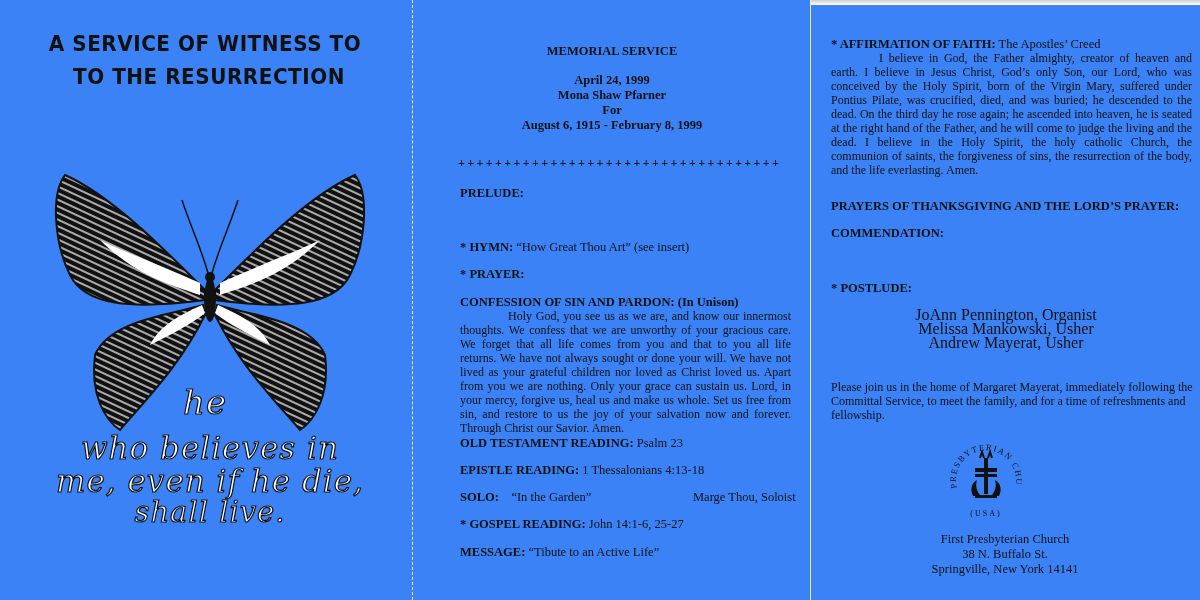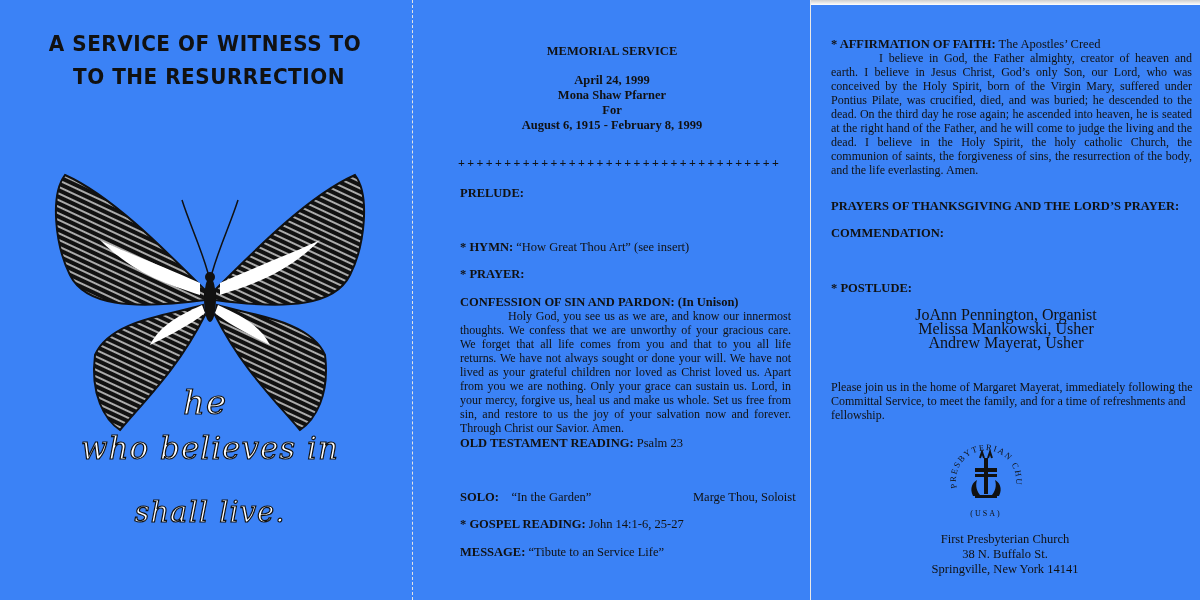--- a/index.html
+++ b/index.html
@@ -85,44 +85,46 @@
 
     <ellipse cx="170" cy="145" rx="6" ry="22" fill="#111"></ellipse>
     <circle cx="170" cy="122" r="5" fill="#111"></circle>
 
     <path d="M168,118 C160,90 150,70 142,45" stroke="#111" stroke-width="1.5" fill="none"></path>
     <path d="M172,118 C180,90 190,70 198,45" stroke="#111" stroke-width="1.5" fill="none"></path>
   </svg>
 
   <div class="verse" id="verse-1">he</div>
   <div class="verse" id="verse-2">who believes in</div>
+  <div class="verse" id="verse-3">me, even if he die,</div>
   <div class="verse" id="verse-4">shall live.</div>
 </section>
 
 <section class="panel" id="panel-order">
   <div class="center-block" id="memorial-title">MEMORIAL SERVICE</div>
   <div class="center-block dateblock">
     <div>April 24, 1999</div>
     <div>Mona Shaw Pfarner</div>
     <div>For</div>
     <div>August 6, 1915 - February 8, 1999</div>
   </div>
   <div class="crosses">+++++++++++++++++++++++++++++++++++</div>
 
   <div class="item" style="top:186px"><b>PRELUDE:</b><span></span></div>
   <div class="item" style="top:240px"><b>* HYMN:</b><span> “How Great Thou Art” (see insert)</span></div>
   <div class="item" style="top:267px"><b>* PRAYER:</b><span></span></div>
   <div class="item" style="top:295px"><b>CONFESSION OF SIN AND PARDON: (In Unison)</b><span></span></div>
   <div class="para" id="confession-text">Holy God, you see us as we are, and know our innermost thoughts. We confess that we are unworthy of your gracious care. We forget that all life comes from you and that to you all life returns. We have not always sought or done your will. We have not lived as your grateful children nor loved as Christ loved us. Apart from you we are nothing. Only your grace can sustain us. Lord, in your mercy, forgive us, heal us and make us whole. Set us free from sin, and restore to us the joy of your salvation now and forever. Through Christ our Savior. Amen.</div>
 
   <div class="item" style="top:436px"><b>OLD TESTAMENT READING:</b><span> Psalm 23</span></div>
+  <div class="item" style="top:463px"><b>EPISTLE READING:</b><span> 1 Thessalonians 4:13-18</span></div>
   <div class="item" style="top:490px; white-space:pre"><b>SOLO:</b><span>    “In the Garden”</span></div>
   <div class="solo-right">Marge Thou, Soloist</div>
   <div class="item" style="top:517px"><b>* GOSPEL READING:</b><span> John 14:1-6, 25-27</span></div>
-  <div class="item" style="top:545px"><b>MESSAGE:</b><span> “Tibute to an Service Life”</span></div>
+  <div class="item" style="top:545px"><b>MESSAGE:</b><span> “Tibute to an Active Life”</span></div>
 </section>
 
 <section class="panel" id="panel-closing">
   <div class="citem" style="top:37px"><b>* AFFIRMATION OF FAITH:</b><span> The Apostles’ Creed</span></div>
   <div class="para" id="creed-text">I believe in God, the Father almighty, creator of heaven and earth. I believe in Jesus Christ, God’s only Son, our Lord, who was conceived by the Holy Spirit, born of the Virgin Mary, suffered under Pontius Pilate, was crucified, died, and was buried; he descended to the dead. On the third day he rose again; he ascended into heaven, he is seated at the right hand of the Father, and he will come to judge the living and the dead. I believe in the Holy Spirit, the holy catholic Church, the communion of saints, the forgiveness of sins, the resurrection of the body, and the life everlasting. Amen.</div>
 
   <div class="citem" style="top:226px"><b>COMMENDATION:</b><span></span></div>
   <div class="citem" style="top:199px"><b>PRAYERS OF THANKSGIVING AND THE LORD’S PRAYER:</b><span></span></div>
   <div class="citem" style="top:281px"><b>* POSTLUDE:</b><span></span></div>
 

